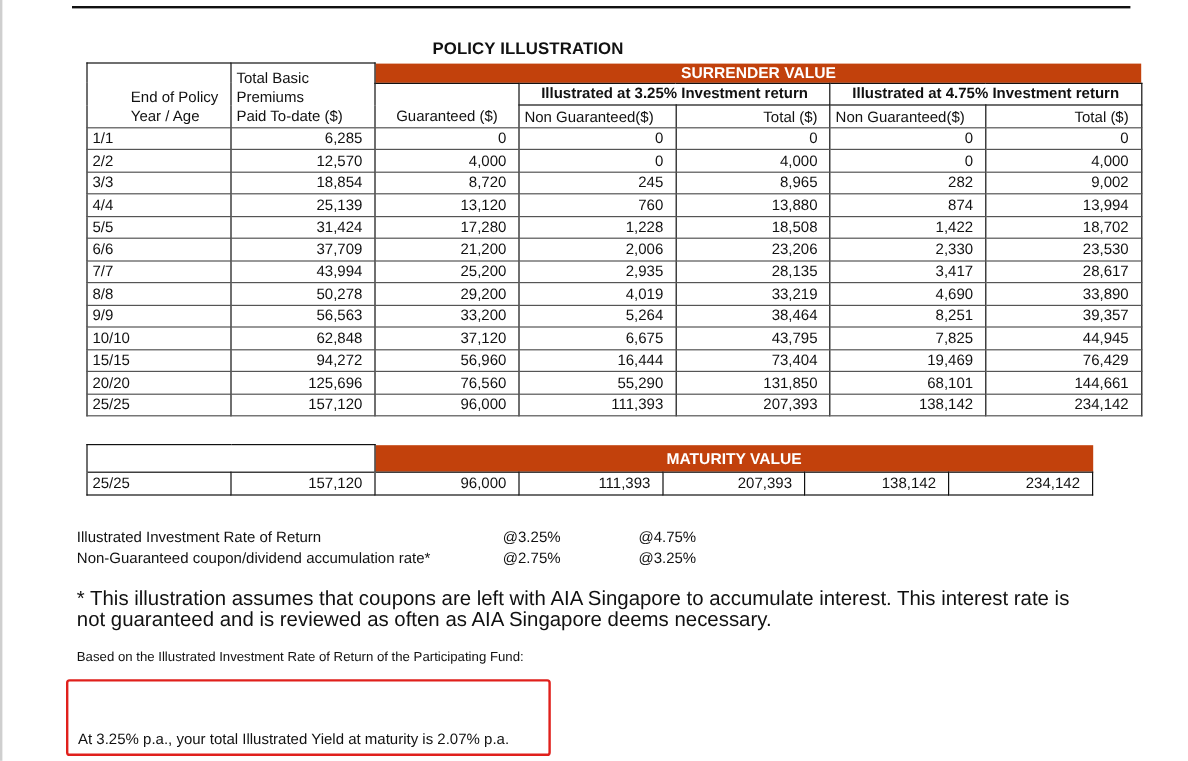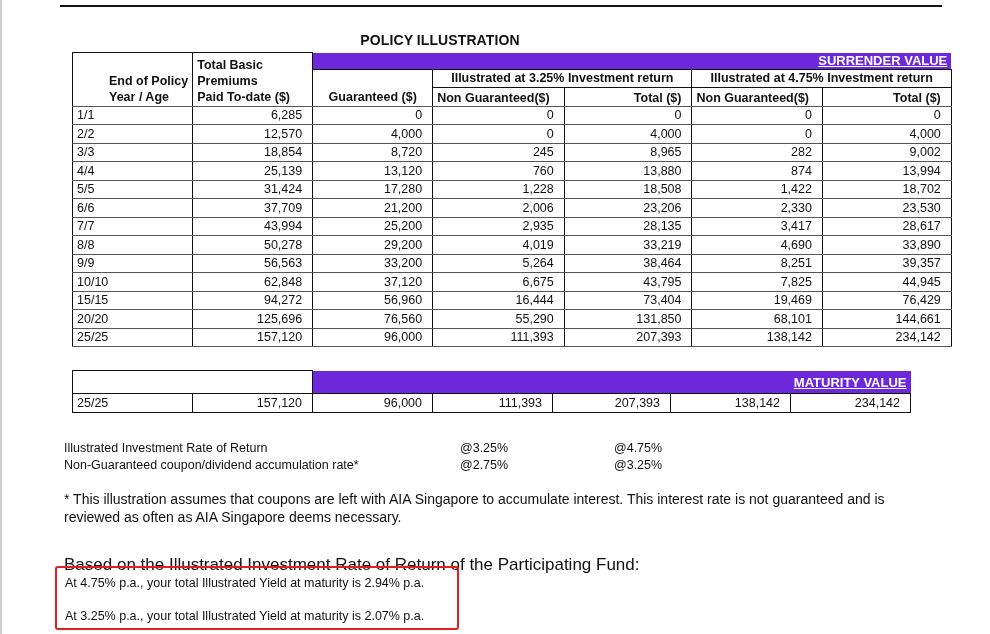--- a/index.html
+++ b/index.html
@@ -12,39 +12,39 @@
   .title {
     position: absolute; left: 0; top: 20px; width: 880px; text-align: center;
     font-weight: bold; font-size: 14px; letter-spacing: 0.1px; margin-top: 12px;
   }
   table.sv {
     position: absolute; left: 72px; top: 52px; border-collapse: collapse;
     font-size: 12.5px; table-layout: fixed;
   }
   table.sv td, table.sv th { padding: 0 4px; height: 17.5px; line-height: 16px; white-space: nowrap; }
   .b-all { border: 1px solid #111; }
-  .blackhead { background: #6d28d9; color: #fff; font-weight: bold; text-align: right; font-size: 13px; text-decoration: underline; }
-  .hdr { text-align: left; vertical-align: bottom; font-weight: bold; }
+  .blackhead { background: #c2410c; color: #fff; font-weight: bold; text-align: center; font-size: 13px; }
+  .hdr { text-align: left; vertical-align: bottom; font-weight: normal; }
   .subhdr { font-weight: bold; text-align: center; font-size: 12.5px; padding: 0 18px !important; }
   .num { text-align: right; padding-right: 10px !important; }
   .lbl { text-align: left; }
   .rowline td { border-left: 1px solid #111; border-right: 1px solid #111; border-bottom: 1px solid #555; }
 
   table.mv {
     position: absolute; left: 72px; top: 370px; border-collapse: collapse;
     font-size: 12.5px; table-layout: fixed;
   }
   table.mv td { padding: 0 4px; height: 18px; line-height: 16px; white-space: nowrap; }
 
   .rates { position: absolute; left: 64px; top: 440px; font-size: 12.5px; line-height: 17px; }
-  .rates .row { display: flex; gap: 41px; }
+  .rates .row { display: flex; }
   .rates .label { width: 355px; }
   .rates .v1 { width: 113px; }
-  .footnote { position: absolute; left: 64px; top: 490px; width: 850px; font-size: 14px; line-height: 18px; }
-  .basis { position: absolute; left: 64px; top: 555px; font-size: 17px; }
+  .footnote { position: absolute; left: 64px; top: 490px; width: 850px; font-size: 17px; line-height: 18px; }
+  .basis { position: absolute; left: 64px; top: 542px; font-size: 11px; }
   .highlight {
     position: absolute; left: 55px; top: 566px; width: 400px; height: 60px;
     border: 2px solid #e0201c; border-radius: 3px;
     font-size: 12.5px;
   }
   .highlight .line1 { position: absolute; left: 8px; top: 8px; }
   .highlight .line2 { position: absolute; left: 8px; top: 41px; }
 </style>
 </head>
 <body>
@@ -246,15 +246,14 @@
     <span class="label">Non-Guaranteed coupon/dividend accumulation rate*</span>
     <span class="v1">@2.75%</span>
     <span>@3.25%</span>
   </div>
 </div>
 
 <div class="footnote">* This illustration assumes that coupons are left with AIA Singapore to accumulate interest. This interest rate is not guaranteed and is reviewed as often as AIA Singapore deems necessary.</div>
 <div class="basis">Based on the Illustrated Investment Rate of Return of the Participating Fund:</div>
 
 <div class="highlight">
-  <div class="line1">At 4.75% p.a., your total Illustrated Yield at maturity is 2.94% p.a.</div>
   <div class="line2">At 3.25% p.a., your total Illustrated Yield at maturity is 2.07% p.a.</div>
 </div>
 
 </body></html>

